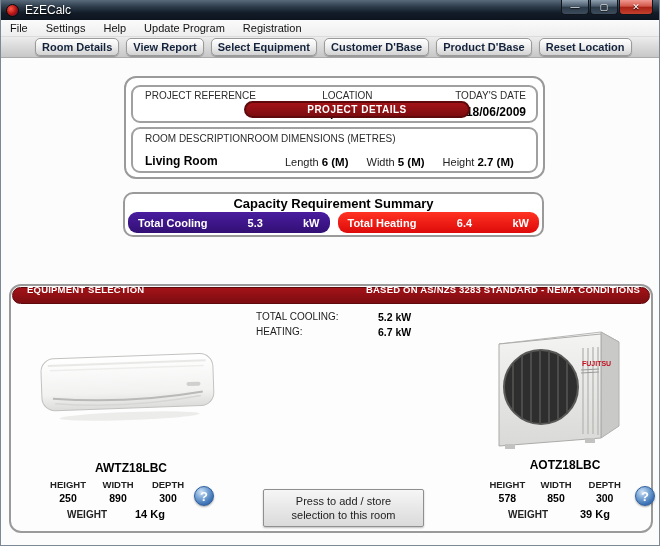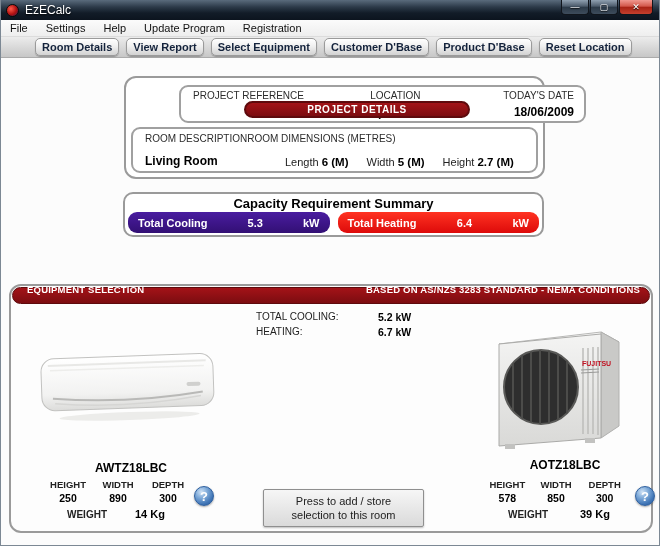--- a/index.html
+++ b/index.html
@@ -42,21 +42,21 @@
     font-size:11px;font-weight:bold;color:#14233c;white-space:nowrap;padding:0 6px;}
   
   .panel{border:2px solid #9a9a9a;border-radius:12px;background:#fff;position:absolute;}
   #project-panel{left:123px;top:76px;width:421px;height:103px;}
   .pill{position:absolute;left:243px;top:63px;width:226px;height:17px;
     background:linear-gradient(#a31318,#7c0c10);border:2px solid #5e0a0d;border-radius:10px;
     color:#fff;font-size:10px;font-weight:bold;letter-spacing:.5px;
     display:flex;align-items:center;justify-content:center;z-index:3;margin-top:38px;}
   .subbox{position:absolute;border:2px solid #a0a0a0;border-radius:9px;background:#fff;}
   #ref-box{left:5px;top:7px;width:407px;height:38px;display:grid;
-    grid-template-columns:1.2fr 1fr 1fr;padding:3px 10px 2px 12px;margin-left:48px;}
+    grid-template-columns:1.2fr 1fr 1fr;padding:3px 10px 2px 12px;}
   .fld{display:flex;flex-direction:column;justify-content:space-between;}
   .fld .lab{font-size:10px;color:#2b2b2b;}
   .fld .val{font-size:12px;font-weight:bold;color:#000;}
   .ta-c{text-align:center;} .ta-r{text-align:right;}
   #room-box{left:5px;top:49px;width:407px;height:46px;padding:4px 10px 4px 12px;}
   .room-row1{display:flex;justify-content:flex-start;font-size:10px;color:#2b2b2b;}
   .room-row2{display:flex;align-items:flex-end;margin-top:10px;font-size:11px;color:#222;}
   .room-name{font-size:12px;font-weight:bold;color:#000;width:140px;}
   .dim-inline{margin-right:18px;white-space:nowrap;}
   .dim-inline b{font-size:11.5px;color:#000;}

